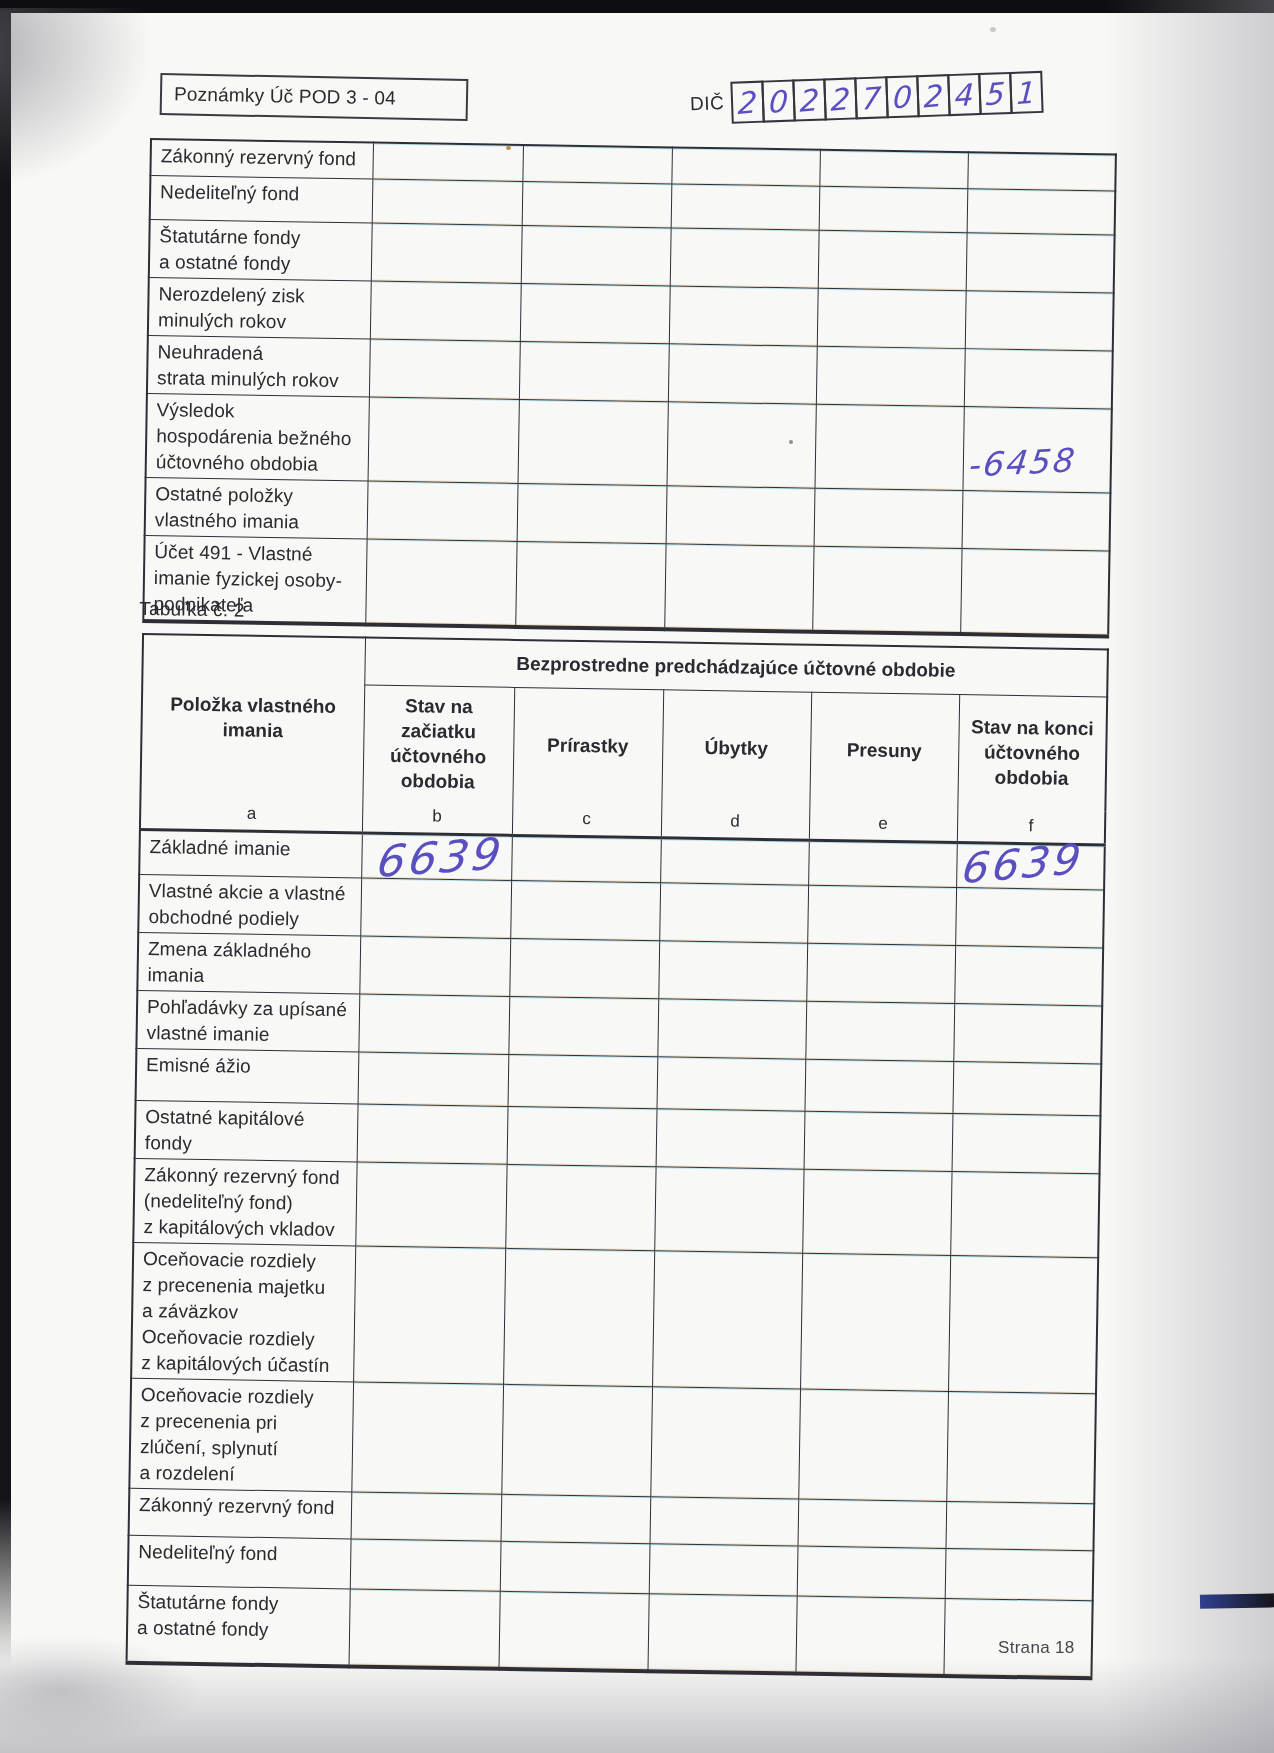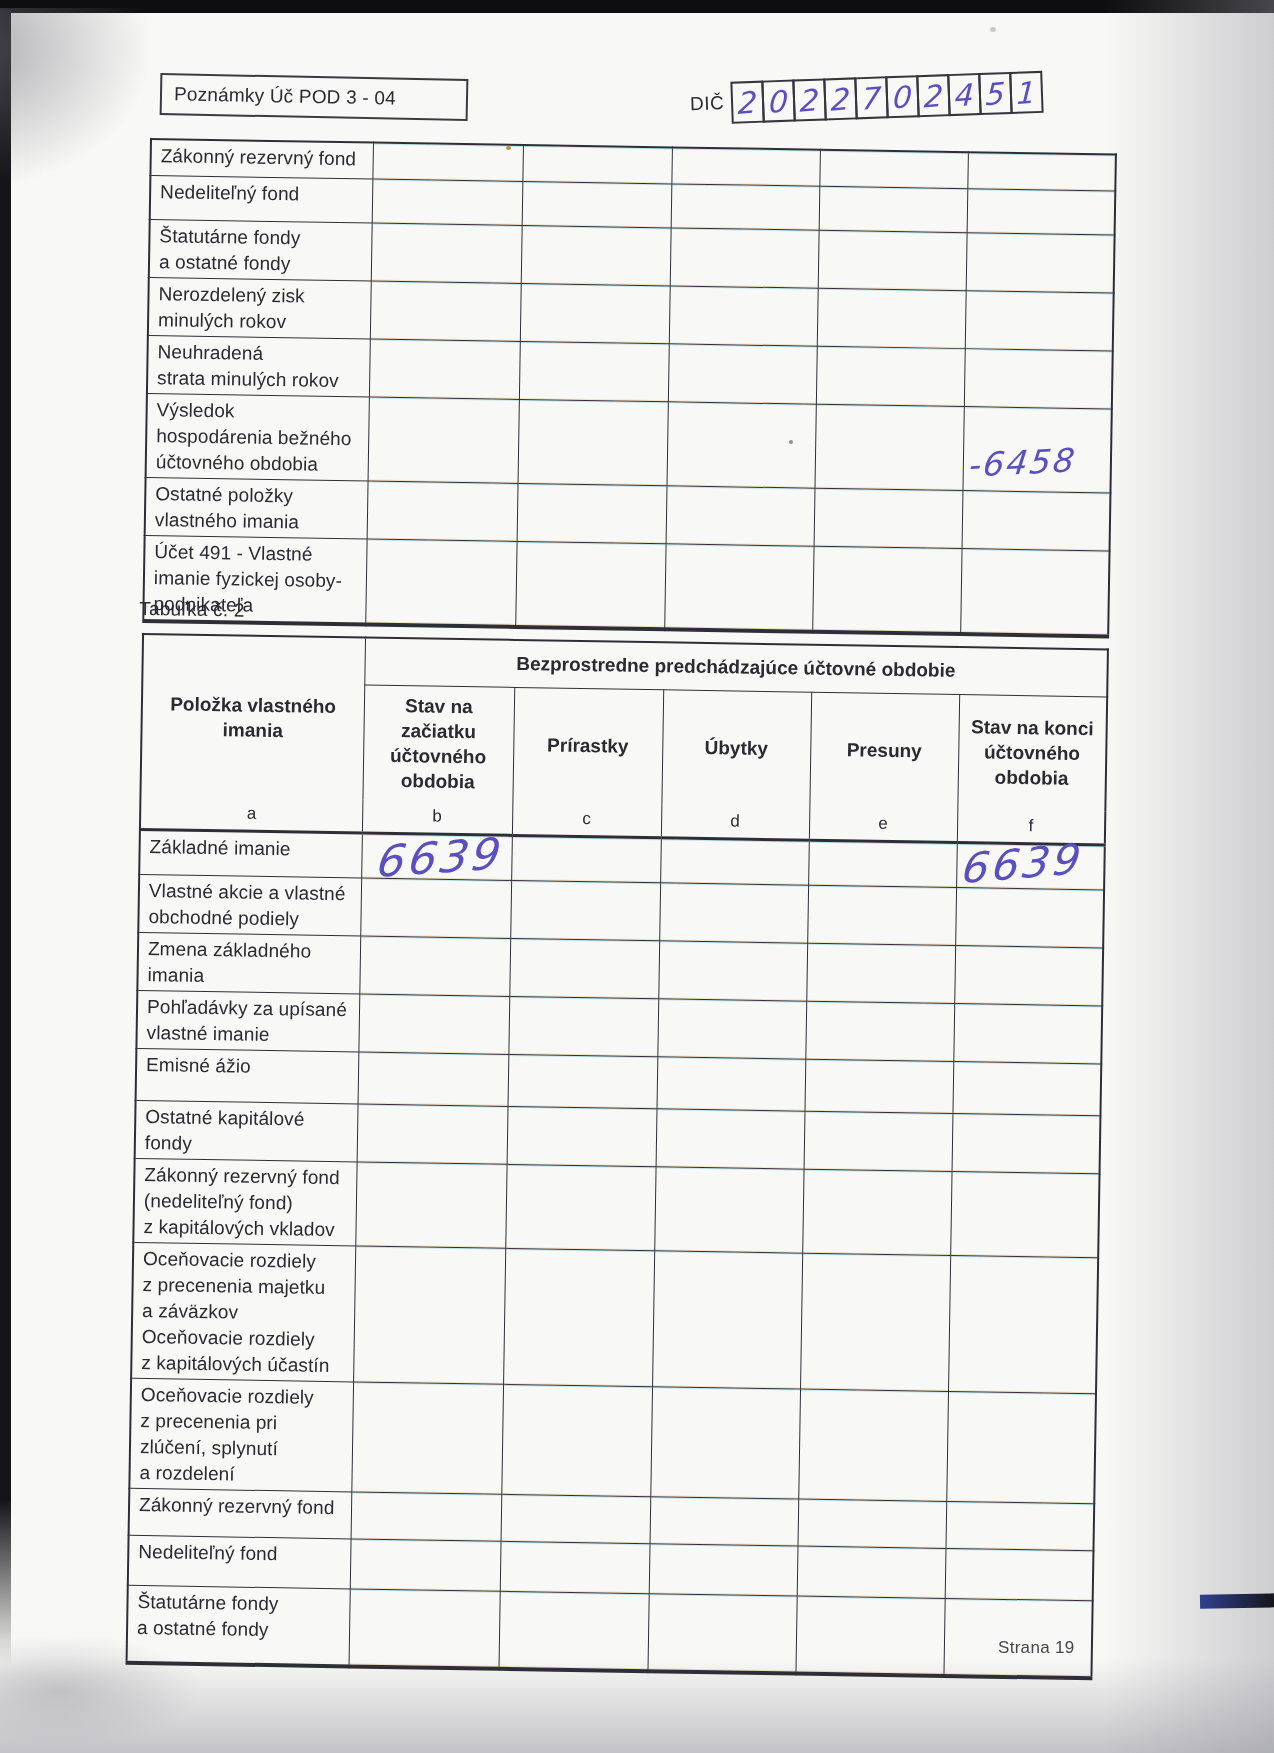--- a/index.html
+++ b/index.html
@@ -360,13 +360,13 @@
         <td class="data"></td>
           <td class="data"></td>
           <td class="data"></td>
           <td class="data"></td>
           <td class="data"></td>
       </tr>
     </tbody>
   </table>
 </div>
 
-<div class="footer-page">Strana 19</div>
+<div class="footer-page">Strana 18</div>
 
 </body></html>

